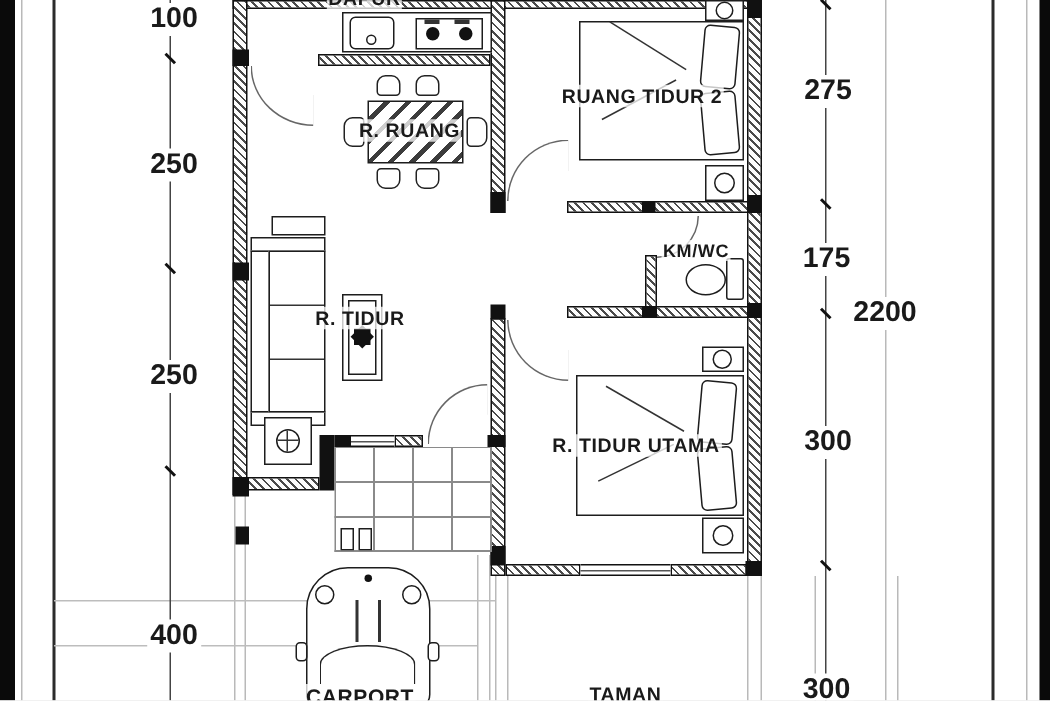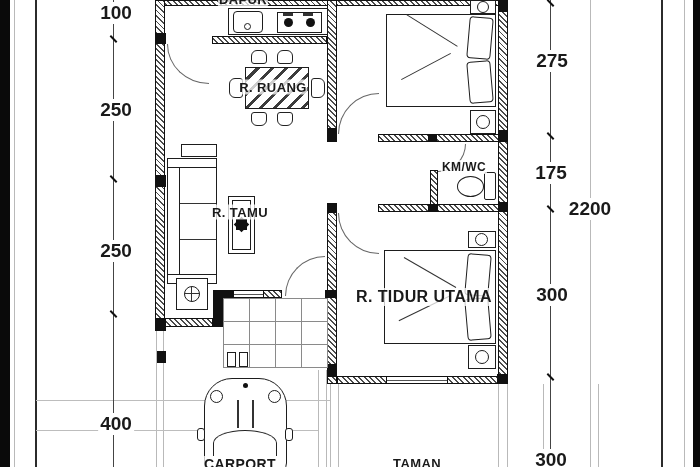--- a/index.html
+++ b/index.html
@@ -180,24 +180,25 @@
   <div class="circ" style="left:210px;top:390px;width:13px;height:13px;"></div>
   <div class="circ" style="left:268px;top:390px;width:13px;height:13px;"></div>
   <div class="abs" style="left:243px;top:383px;width:5px;height:5px;background:#111;border-radius:50%;"></div>
   <div class="thin" style="left:237px;top:400px;width:2px;height:28px;"></div>
   <div class="thin" style="left:252px;top:400px;width:2px;height:28px;"></div>
   <div class="abs" style="left:213px;top:430px;width:64px;height:26px;border:1.4px solid #222;border-bottom:0;border-radius:50% 50% 0 0;background:#fff;"></div>
   <div class="furn" style="left:197px;top:428px;width:8px;height:13px;border-radius:3px;"></div>
   <div class="furn" style="left:285px;top:428px;width:8px;height:13px;border-radius:3px;"></div>
 
   <div class="room-label" style="left:243px;top:-1px;">DAPUR</div>
+  <div class="room-label" style="left:428px;top:64px;">RUANG TIDUR 2</div>
   <div class="room-label" style="left:273px;top:87px;">R. RUANG</div>
   <div class="room-label" style="left:464px;top:167px;font-size:12px;">KM/WC</div>
-  <div class="room-label" style="left:240px;top:212px;">R. TAMU</div>
-  <div class="room-label" style="left:424px;top:297px;font-size:16px;">R. TIDUR UTAMA</div>
+  <div class="room-label" style="left:240px;top:212px;">R. TIDUR</div>
+  <div class="room-label" style="left:424px;top:297px;font-size:13px;">R. TIDUR UTAMA</div>
   <div class="room-label" style="left:240px;top:464px;font-size:14px;">CARPORT</div>
   <div class="room-label" style="left:417px;top:463px;">TAMAN</div>
 
   <div class="dim-label" style="left:116px;top:13px;">100</div>
   <div class="dim-label" style="left:116px;top:110px;">250</div>
   <div class="dim-label" style="left:116px;top:251px;">250</div>
   <div class="dim-label" style="left:116px;top:424px;">400</div>
   <div class="dim-label" style="left:552px;top:61px;">275</div>
   <div class="dim-label" style="left:551px;top:173px;">175</div>
   <div class="dim-label" style="left:590px;top:209px;">2200</div>

